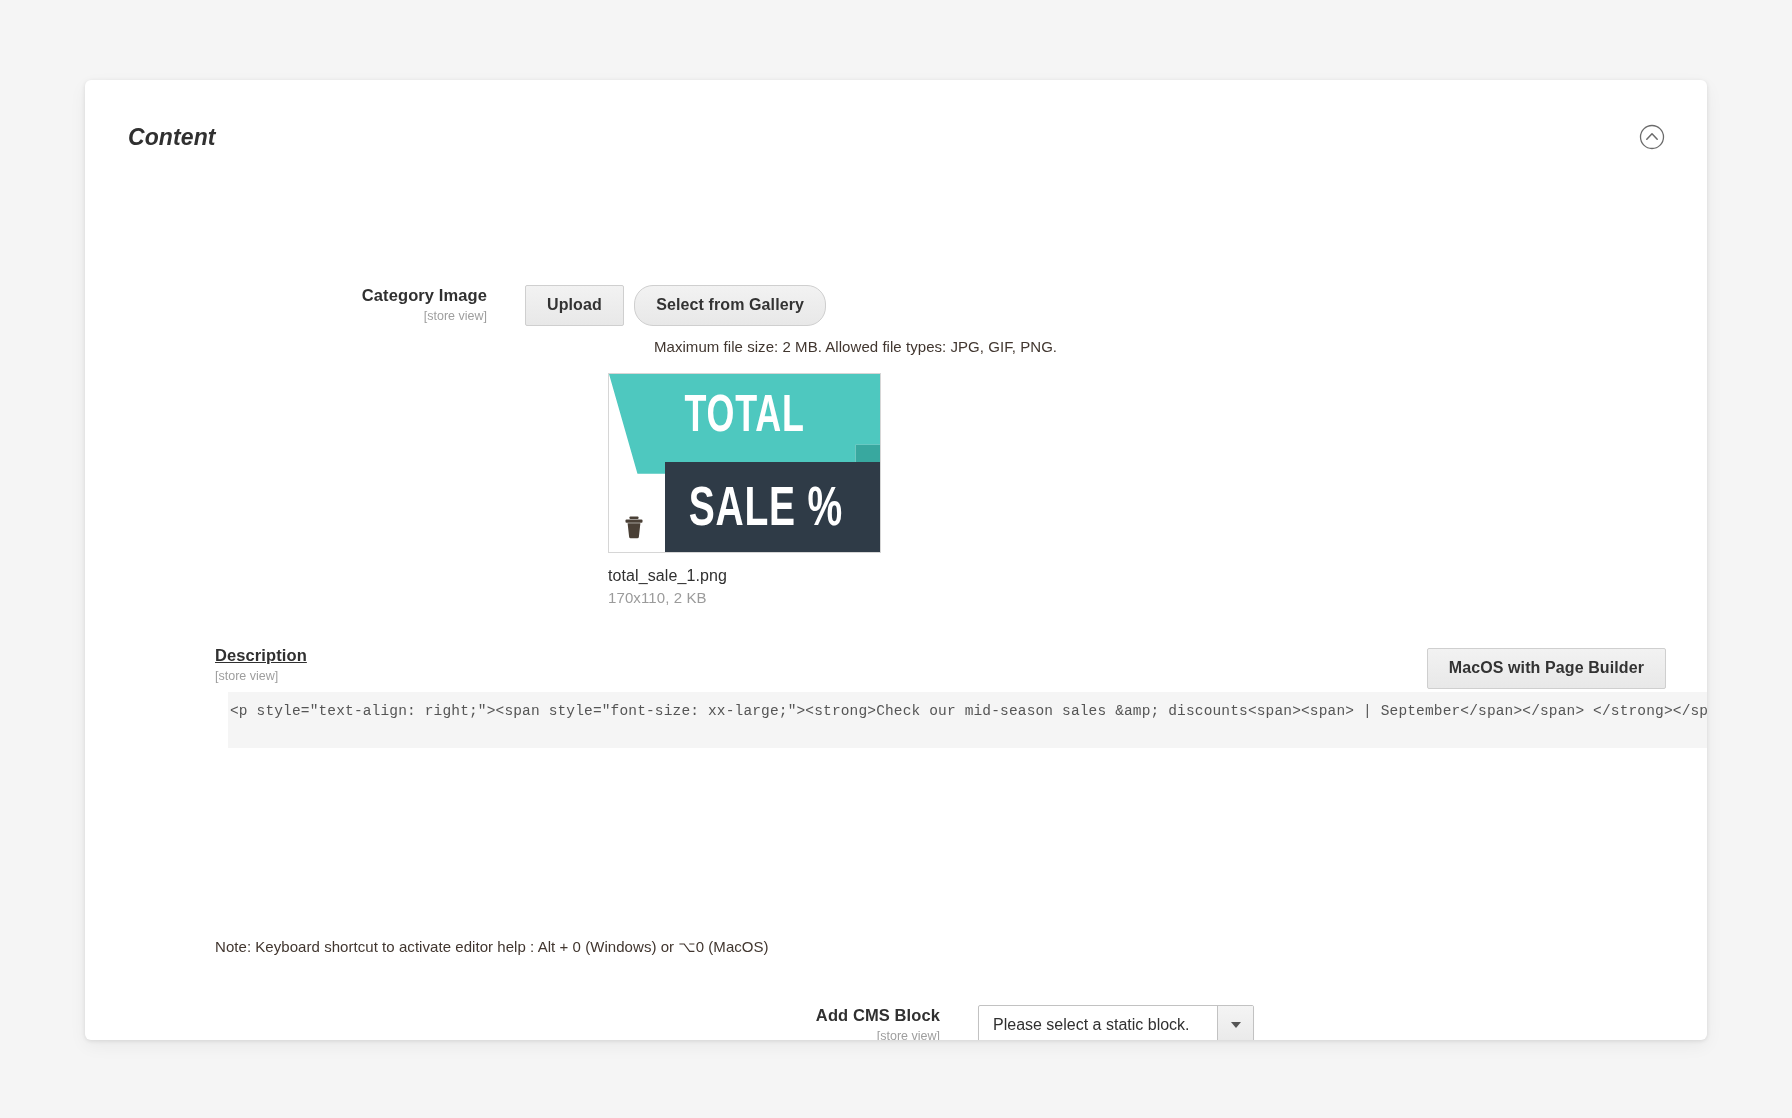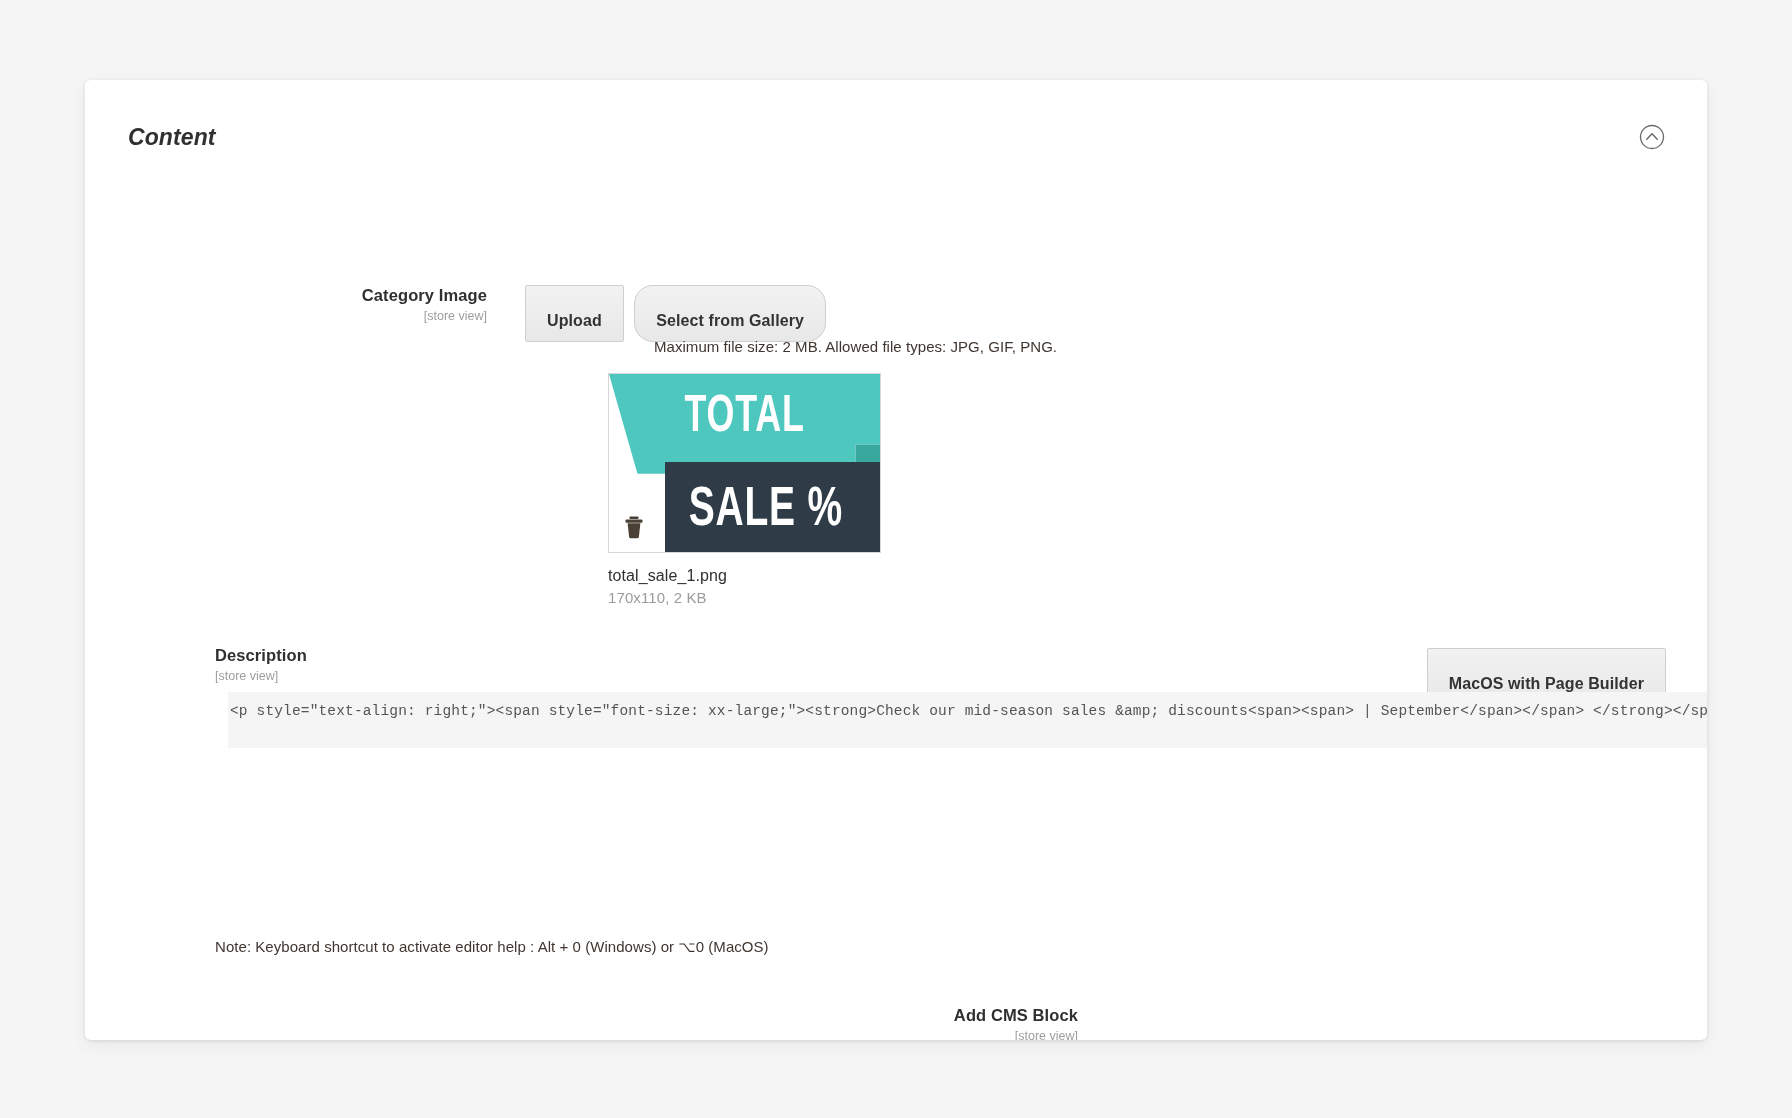--- a/index.html
+++ b/index.html
@@ -90,21 +90,21 @@
     display: inline-block;
     background: linear-gradient(#f2f2f2, #e8e8e8);
     background-color: #eeeeee;
     border: 1px solid #cfcfcf;
     border-radius: 2px;
     color: #333333;
     font-family: "Liberation Sans", sans-serif;
     font-size: 16px;
     font-weight: bold;
     letter-spacing: 0.1px;
-    padding: 26px 21px 11px;
+    padding: 10px 21px 11px;
     line-height: 1.1;
     cursor: pointer;
     white-space: nowrap;
   }
   .btn + .btn { margin-left: 6px; border-radius: 19px; }
 
   .upload-note {
     position: absolute;
     left: 523px;
     top: 258px;
@@ -211,21 +211,21 @@
     color: #9b9b9b;
     letter-spacing: 0.1px;
   }
 
   
   .desc-label-block {
     position: absolute;
     left: 130px;
     top: 565px;
   }
-  .desc-label-block .field-label { text-align: left; }
+  .desc-label-block .field-label { text-align: left; text-decoration: underline; }
   .desc-label-block .field-scope { text-align: left; }
 
   .pb-button-wrap {
     position: absolute;
     right: 41px;
     top: 568px;
   }
 
   .code-area {
     position: absolute;
@@ -355,16 +355,22 @@
       <div class="code-line">&lt;p style="text-align: right;"&gt;&lt;span style="font-size: xx-large;"&gt;&lt;strong&gt;Check our mid-season sales &amp;amp; discounts&lt;span&gt;&lt;span&gt; | September&lt;/span&gt;&lt;/span&gt; &lt;/strong&gt;&lt;/span&gt;&lt;/p&gt;</div>
     </div>
 
     <div class="editor-note">Note: Keyboard shortcut to activate editor help : Alt + 0 (Windows) or ⌥0 (MacOS)</div>
 
     <div class="field-row" style="left:0; top:925px; width:100%;justify-content:center;">
       <div class="field-label-col">
         <div class="field-label">Add CMS Block</div>
         <div class="field-scope">[store view]</div>
       </div>
+      <div class="select-wrap">
+        <div class="select-value">Please select a static block.</div>
+        <div class="select-arrow">
+          <span class="caret"></span>
+        </div>
+      </div>
     </div>
 
   </div>
 </div>
 
 </body></html>

